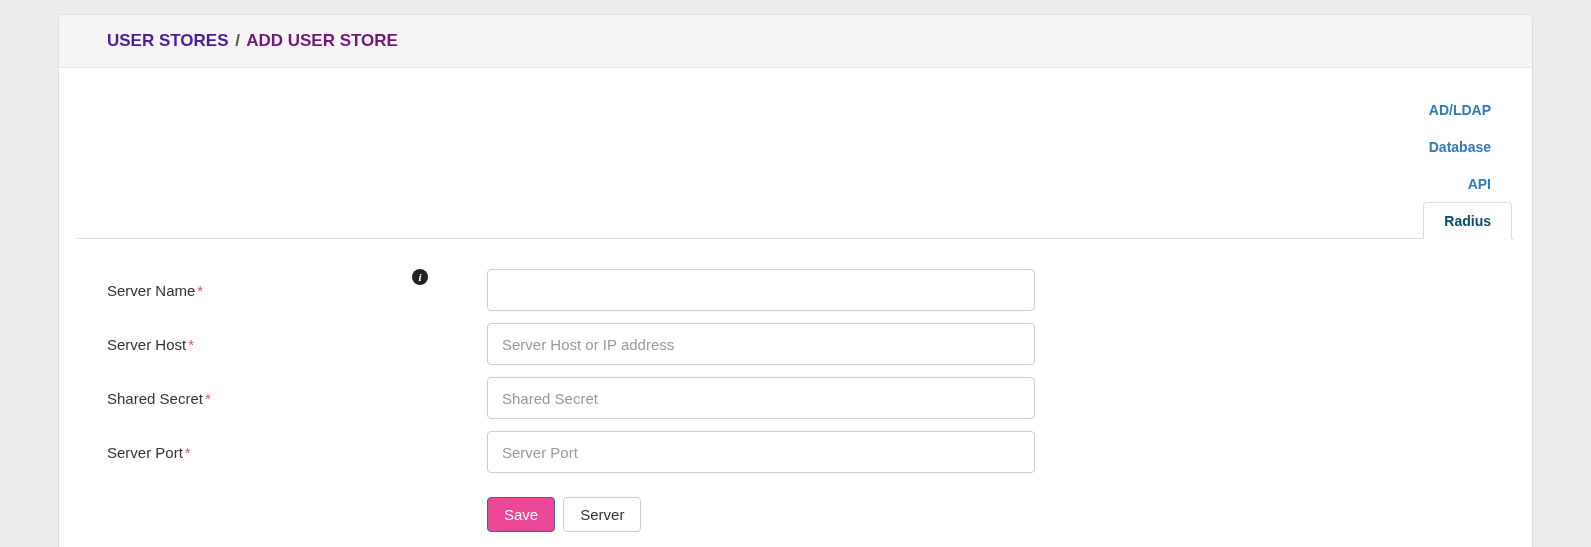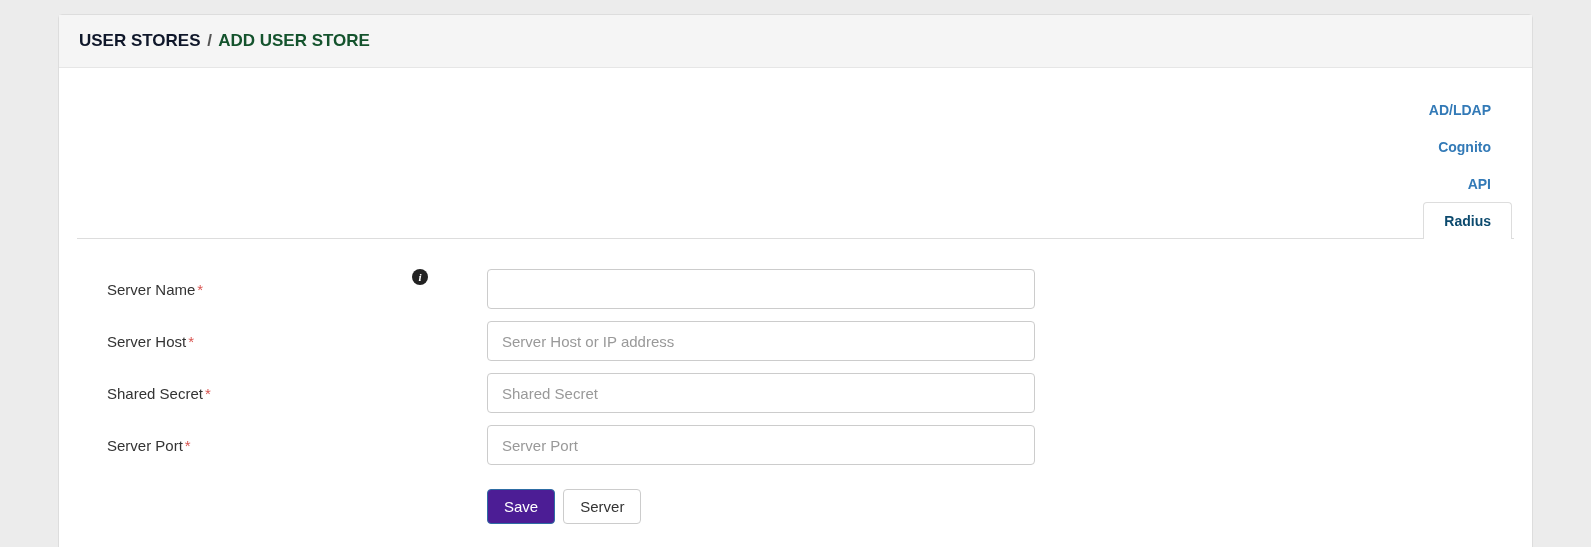--- a/index.html
+++ b/index.html
@@ -18,23 +18,23 @@
     border-radius: 4px;
   }
   .panel-header {
     background: #f5f5f5;
     border-bottom: 1px solid #e6e6e6;
     padding: 16px 20px;
     font-size: 17px;
     font-weight: 700;
     color: #333;
   }
-  .panel-header .bc-link { color: #0f172a; }
+  .panel-header .bc-link { color: #4c1d95; margin-left: 28px; }
   .panel-header .bc-sep { color: #555; margin: 0 2px; }
-  .panel-header .bc-current { color: #14532d; text-align: center; }
+  .panel-header .bc-current { color: #701a75; text-align: center; }
   .panel-body {
     padding: 22px 18px 36px 18px;
   }
   .tabs {
     border-bottom: 1px solid #ddd;
     display: flex;
     align-items: flex-end;
     flex-direction: column;
   }
   .tab {
@@ -87,21 +87,21 @@
     line-height: 16px;
     text-align: center;
     font-weight: 700;
     font-family: Georgia, serif;
     font-style: italic;
   }
   .input-col { flex: 0 0 548px; }
   .form-input {
     width: 100%;
     height: 40px;
-    padding: 12px 14px;
+    padding: 20px 14px;
     font-size: 15px;
     color: #555;
     background: #fff;
     border: 1px solid #ccc;
     border-radius: 4px;
     outline: none;
   }
   .form-input::placeholder { color: #999; }
   .btn-row {
     display: flex;
@@ -109,21 +109,21 @@
     margin-top: 12px;
   }
   .btn {
     padding: 8px 16px;
     font-size: 15px;
     border-radius: 4px;
     cursor: pointer;
     border: 1px solid transparent;
   }
   .btn-primary {
-    background: #4c1d95;
+    background: #ec4899;
     border-color: #2e6da4;
     color: #fff;
   }
   .btn-default {
     background: #fff;
     border-color: #ccc;
     color: #333;
   }
 </style>
 </head>
@@ -135,21 +135,21 @@
     <div class="panel-header">
       <span class="bc-link">USER STORES</span>
       <span class="bc-sep">/</span>
       <span class="bc-current">ADD USER STORE</span>
     </div>
 
     <div class="panel-body">
 
       <div class="tabs">
         <div class="tab">AD/LDAP</div>
-        <div class="tab">Cognito</div>
+        <div class="tab">Database</div>
         <div class="tab">API</div>
         <div class="tab active">Radius</div>
       </div>
 
       <div class="form-area">
 
         <div class="form-row">
           <div class="form-label">
             <span>Server Name</span><span class="req">*</span>
           </div>

